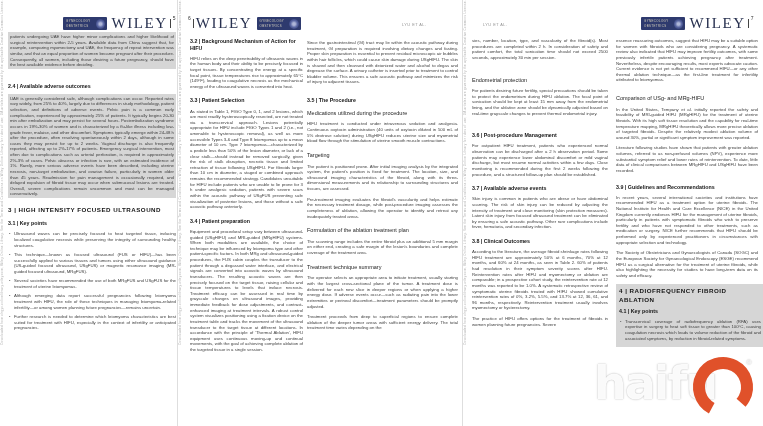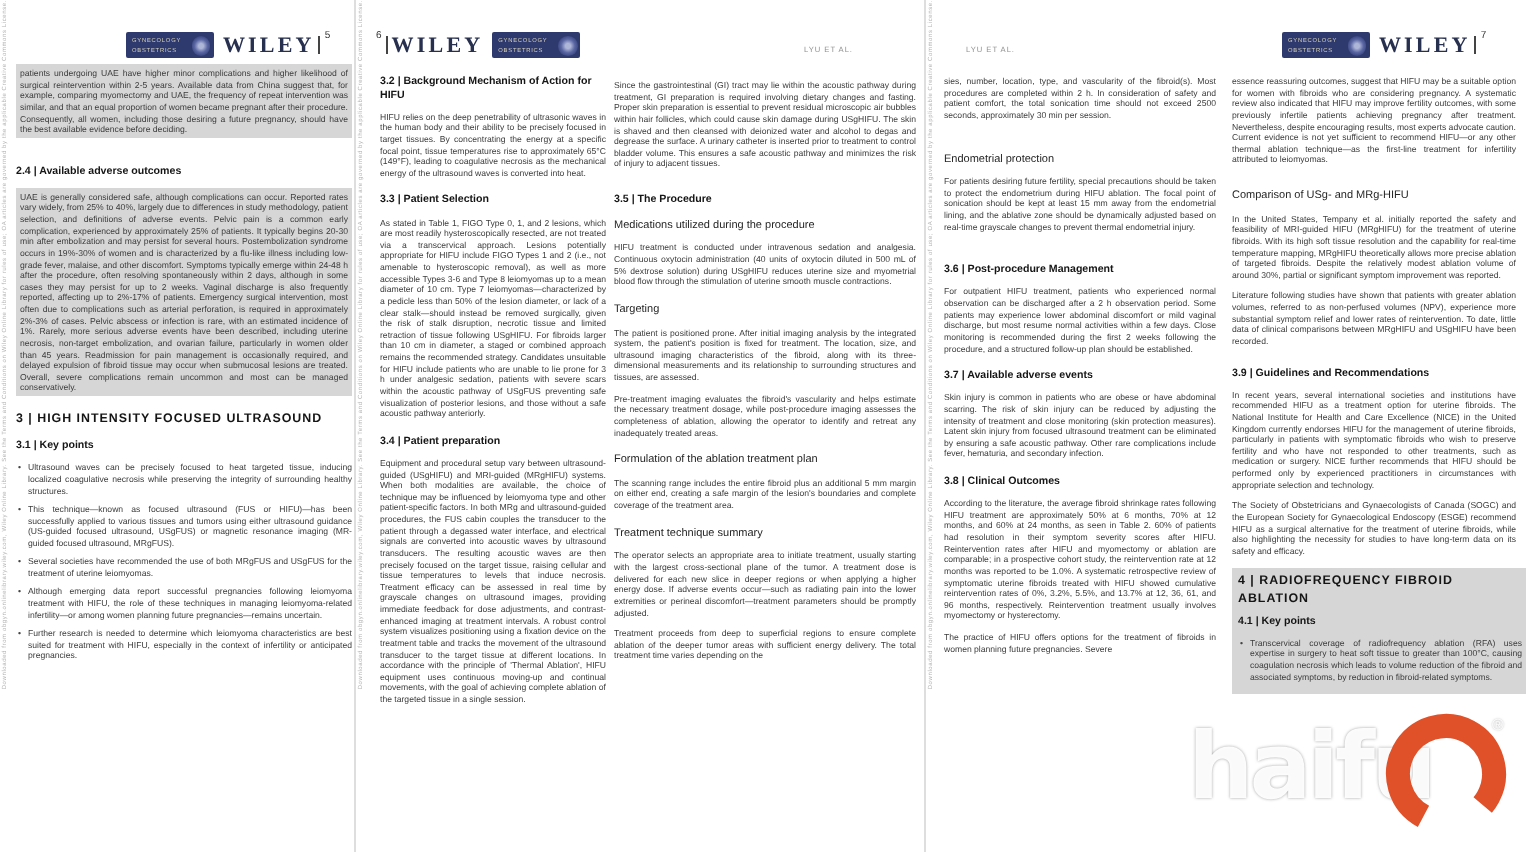--- a/index.html
+++ b/index.html
@@ -5,21 +5,21 @@
   html,body{margin:0;padding:0;background:#fff;}
   .canvas{position:relative;width:763px;height:426px;background:#ffffff;overflow:hidden;
           font-family:"Liberation Sans",sans-serif;}
   .page{position:absolute;top:0;height:426px;background:#fff;overflow:hidden;}
   .page-edge{position:absolute;top:0;width:1px;height:426px;background:#dedede;}
   .vstrip{position:absolute;top:0;width:6px;height:426px;overflow:hidden;}
   .vstrip span{display:block;writing-mode:vertical-rl;transform:rotate(180deg);
                font-size:3px;line-height:5px;color:#b3b3b3;white-space:nowrap;letter-spacing:.3px;}
   
   .hdr{position:absolute;height:16px;white-space:nowrap;}
-  .wiley{font-family:"Liberation Serif",serif;font-weight:bold;font-size:11px;
+  .wiley{font-family:"Liberation Serif",serif;font-weight:normal;font-size:15px;
          letter-spacing:1.6px;color:#27304f;vertical-align:middle;}
   .badge{display:inline-block;position:relative;background:#2e3a6e;width:44px;height:13px;
          vertical-align:middle;border-radius:1px;}
   .badge .bl{display:block;font-size:2.9px;line-height:4.4px;color:#d9d3bc;
              padding:2.2px 0 0 3px;letter-spacing:.4px;}
   .badge .bl+.bl{padding-top:0;}
   .emblem{position:absolute;right:1.6px;top:1.6px;width:9.8px;height:9.8px;border-radius:50%;
           background:radial-gradient(circle at 50% 50%, #aeb6d8 18%, #5a67a3 48%, #39457f 75%);}
   .hdr-bar{display:inline-block;width:1px;height:9px;background:#444;margin:0 2px;vertical-align:middle;}
   .pgnum{font-size:5px;color:#333;vertical-align:top;position:relative;top:1px;}

